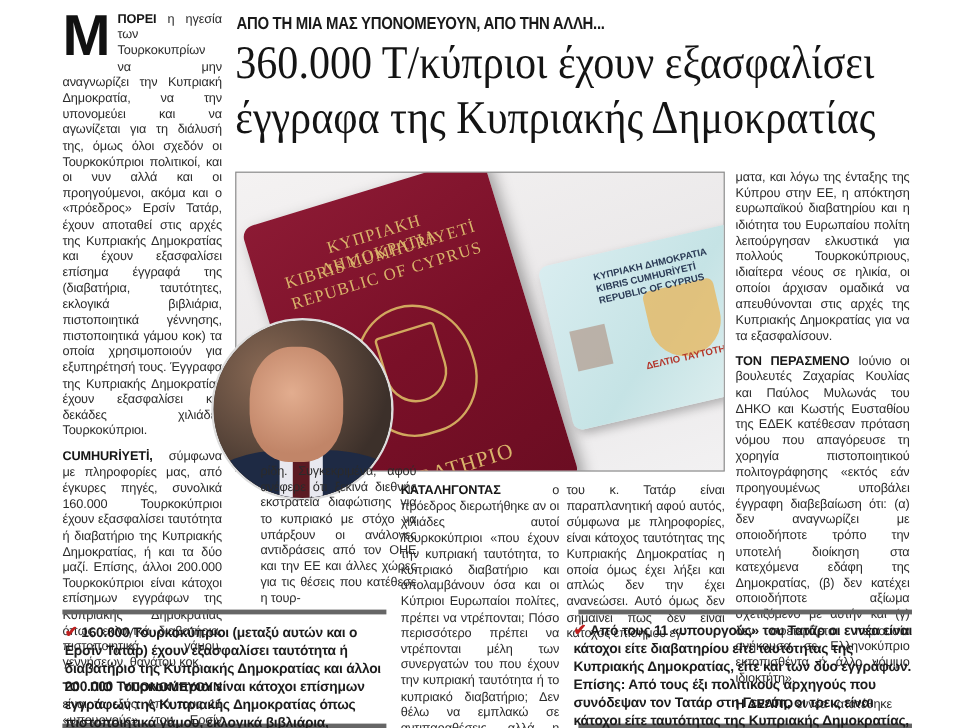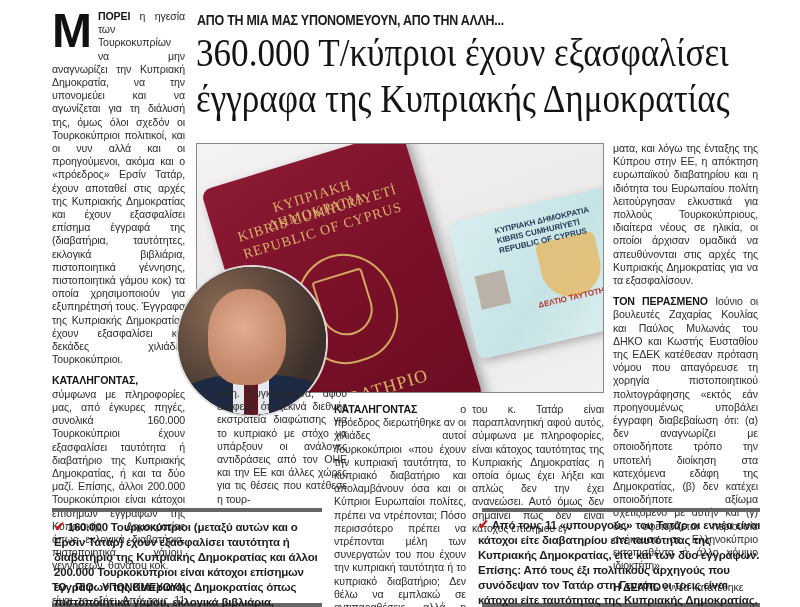--- a/index.html
+++ b/index.html
@@ -54,21 +54,21 @@
   <div>360.000 Τ/κύπριοι έχουν εξασφαλίσει</div>
   <div>έγγραφα της Κυπριακής Δημοκρατίας</div>
 </div>
 
 <div id="col1" class="col-text">
   <p>
     <span class="dropcap">Μ</span>
     <span class="lead">ΠΟΡΕΙ</span><span> η ηγεσία των Τουρκοκυπρίων να μην αναγνωρίζει την Κυπριακή Δημοκρατία, να την υπονομεύει και να αγωνίζεται για τη διάλυσή της, όμως όλοι σχεδόν οι Τουρκοκύπριοι πολιτικοί, και οι νυν αλλά και οι προηγούμενοι, ακόμα και ο «πρόεδρος» Ερσίν Τατάρ, έχουν αποταθεί στις αρχές της Κυπριακής Δημοκρατίας και έχουν εξασφαλίσει επίσημα έγγραφά της (διαβατήρια, ταυτότητες, εκλογικά βιβλιάρια, πιστοποιητικά γέννησης, πιστοποιητικά γάμου κοκ) τα οποία χρησιμοποιούν για εξυπηρέτησή τους. Έγγραφα της Κυπριακής Δημοκρατίας έχουν εξασφαλίσει και δεκάδες χιλιάδες Τουρκοκύπριοι.</span>
   </p>
   <p>
-    <span class="lead">ΚΑΤΑΛΗΓΟΝΤΑΣ,</span><span> σύμφωνα με πληροφορίες μας, από έγκυρες πηγές, συνολικά 160.000 Τουρκοκύπριοι έχουν εξασφαλίσει ταυτότητα ή διαβατήριο της Κυπριακής Δημοκρατίας, ή και τα δύο μαζί. Επίσης, άλλοι 200.000 Τουρκοκύπριοι είναι κάτοχοι επίσημων εγγράφων της Κυπριακής Δημοκρατίας όπως εκλογικά διαβατήρια, πιστοποιητικά γάμου, γεννήσεων, θανάτου κοκ.</span>
+    <span class="lead">CUMHURİYETİ,</span><span> σύμφωνα με πληροφορίες μας, από έγκυρες πηγές, συνολικά 160.000 Τουρκοκύπριοι έχουν εξασφαλίσει ταυτότητα ή διαβατήριο της Κυπριακής Δημοκρατίας, ή και τα δύο μαζί. Επίσης, άλλοι 200.000 Τουρκοκύπριοι είναι κάτοχοι επίσημων εγγράφων της Κυπριακής Δημοκρατίας όπως εκλογικά διαβατήρια, πιστοποιητικά γάμου, γεννήσεων, θανάτου κοκ.</span>
   </p>
   <p>
     <span class="lead">ΤΟ ΠΙΟ ΥΠΟΝΟΜΕΥΟΥΝ</span><span> είναι το εξής: Από τους 11 «υπουργούς» του Ερσίν Τατάρ οι εννέα είναι κάτοχοι είτε διαβατηρίου, είτε ταυτότητας, είτε και τα δύο μαζί. Επίσης: Από τους έξι πολιτικούς αρχηγούς που συνόδεψαν τον Ερσίν Τατάρ στις πρόσφατες συ-</span>
   </p>
 </div>
 
 <div id="photo">
   <div class="passport">
     <div class="pp-line" style="top:30px">ΚΥΠΡΙΑΚΗ ΔΗΜΟΚΡΑΤΙΑ</div>
     <div class="pp-line" style="top:48px">KIBRIS CUMHURİYETİ</div>

